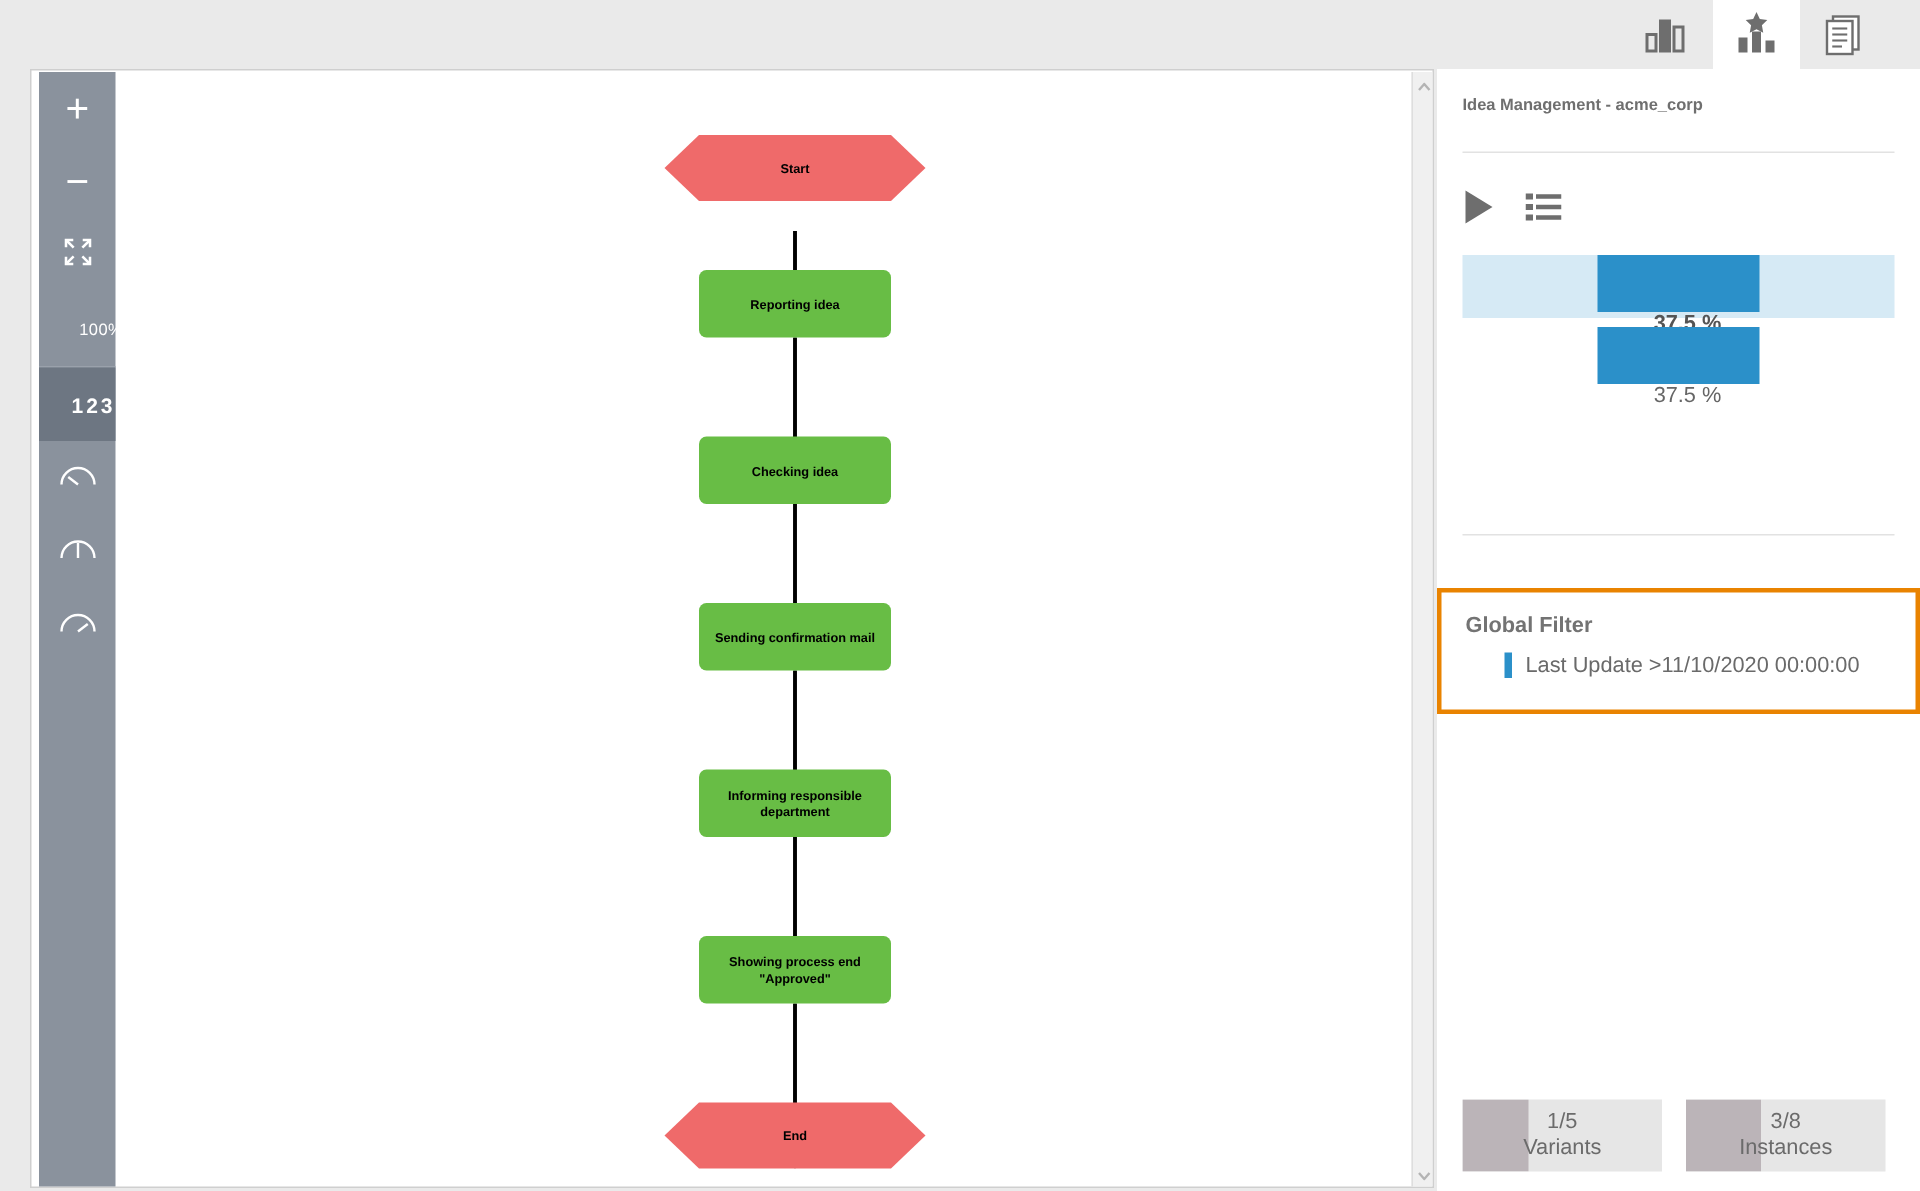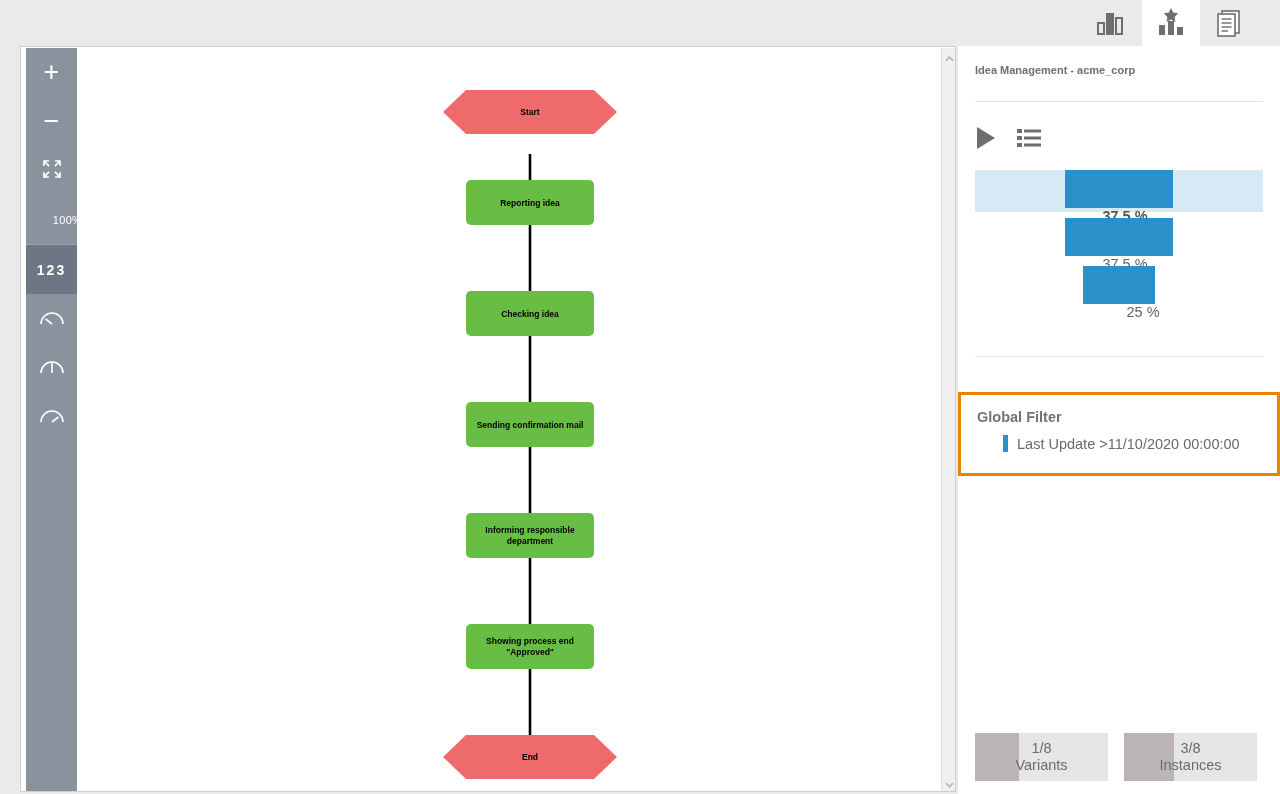--- a/index.html
+++ b/index.html
@@ -54,21 +54,21 @@
     display: flex; flex-direction: column; align-items: center;
   }
   .tbtn {
     width: 51px; height: 49px;
     display: flex; align-items: center; justify-content: center;
     color: #ffffff; cursor: pointer;
     user-select: none;
   }
   .tbtn.active { background: #6d7682; }
   .tbtn.label-btn { font-size: 11px; font-weight: normal; letter-spacing: .3px; margin-left: 32px; }
-  .tbtn.num123 { font-size: 14px; font-weight: bold; letter-spacing: 2px; }
+  .tbtn.num123 { font-size: 14px; font-weight: bold; letter-spacing: 2px; justify-content: flex-end; }
   .tb-sep {
     width: 51px; height: 1px; background: #9aa1ab;
   }
   .plusglyph { font-size: 27px; line-height: 1; font-weight: 300; }
   .minusglyph { font-size: 27px; line-height: 1; font-weight: 300; }
 
   
   #graph {
     position: absolute; left: 56px; top: 1px;
     width: 866px; height: 744px;
@@ -409,41 +409,37 @@
 
     <div id="barlist">
       <div class="brow sel">
         <div class="bar" style="width:108px"></div>
         <div class="bval">37.5 %</div>
       </div>
       <div class="brow">
         <div class="bar" style="width:108px"></div>
         <div class="bval">37.5 %</div>
       </div>
-      <div class="brow">
-        <div class="bar" style="width:72px"></div>
-        <div class="bval" style="margin-left:48px">25 %</div>
-      </div>
     </div>
 
     <div id="list-rule"></div>
 
     <div id="globalfilter">
       <div id="gf-title">Global Filter</div>
       <div id="gf-item">
         <div id="gf-marker"></div>
         <div id="gf-text">Last Update &gt;11/10/2020 00:00:00</div>
       </div>
     </div>
 
     <div id="footer">
       <div class="counter">
         <div class="fill" style="width:44px"></div>
         <div class="ctext">
-          <span>1/8</span>
+          <span>1/5</span>
           <span>Variants</span>
         </div>
       </div>
       <div class="counter">
         <div class="fill" style="width:50px"></div>
         <div class="ctext">
           <span>3/8</span>
           <span>Instances</span>
         </div>
       </div>

